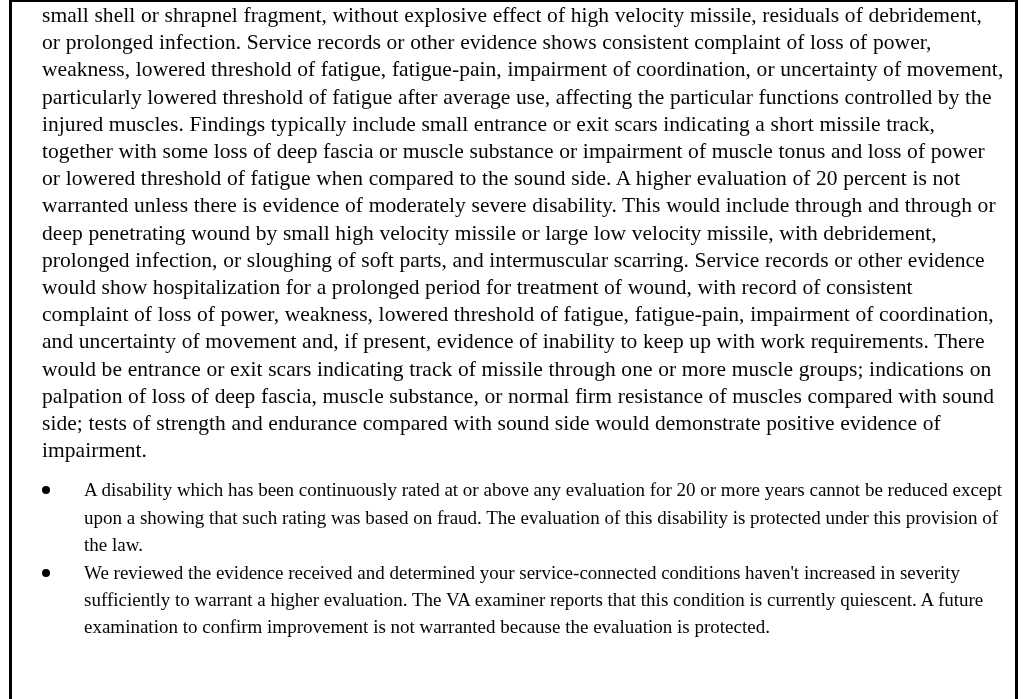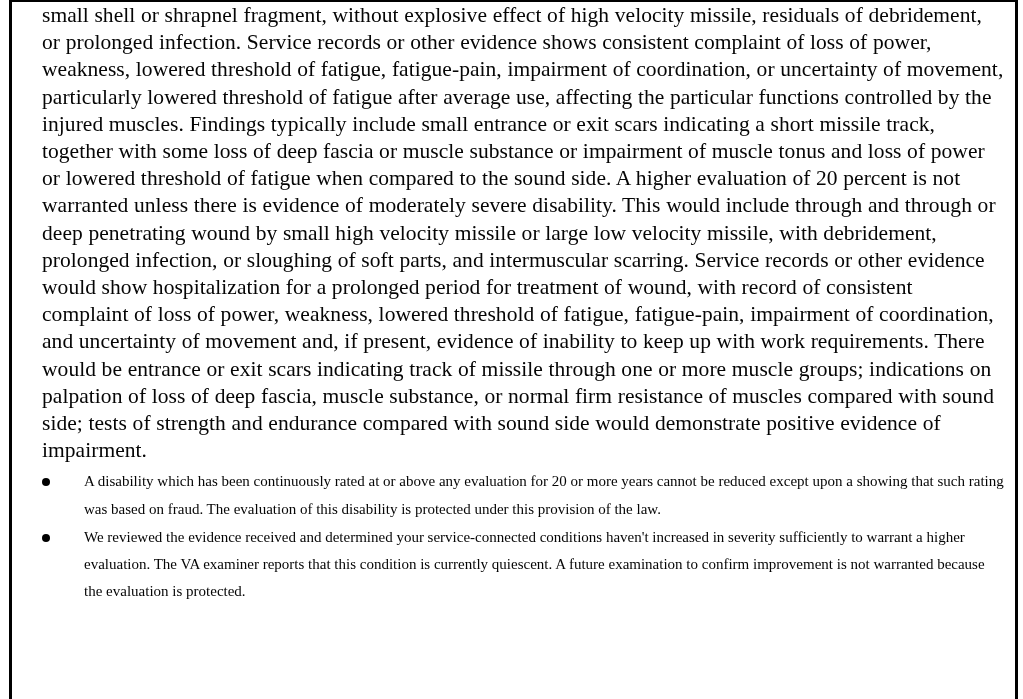--- a/index.html
+++ b/index.html
@@ -48,33 +48,33 @@
     left: 42px;
     top: 2px;
     width: 962px;
     box-sizing: border-box;
   }
   .para {
     font-size: 21.5px;
     line-height: 27.2px;
     color: #050505;
     text-align: left;
-    margin: 0 0 4px 0;
+    margin: 0 0 12px 0;
     letter-spacing: 0.05px;
     word-spacing: 0.2px;
   }
   .bullet-list {
     list-style: none;
     margin: 0;
     padding: 0;
   }
   .bullet-item {
     position: relative;
     padding-left: 42px;
-    font-size: 15px;
+    font-size: 19px;
     line-height: 27.2px;
     color: #050505;
     margin-top: 1px;
   }
   .bullet-item .dot {
     position: absolute;
     left: 0px;
     top: 10px;
     width: 8px;
     height: 8px;

